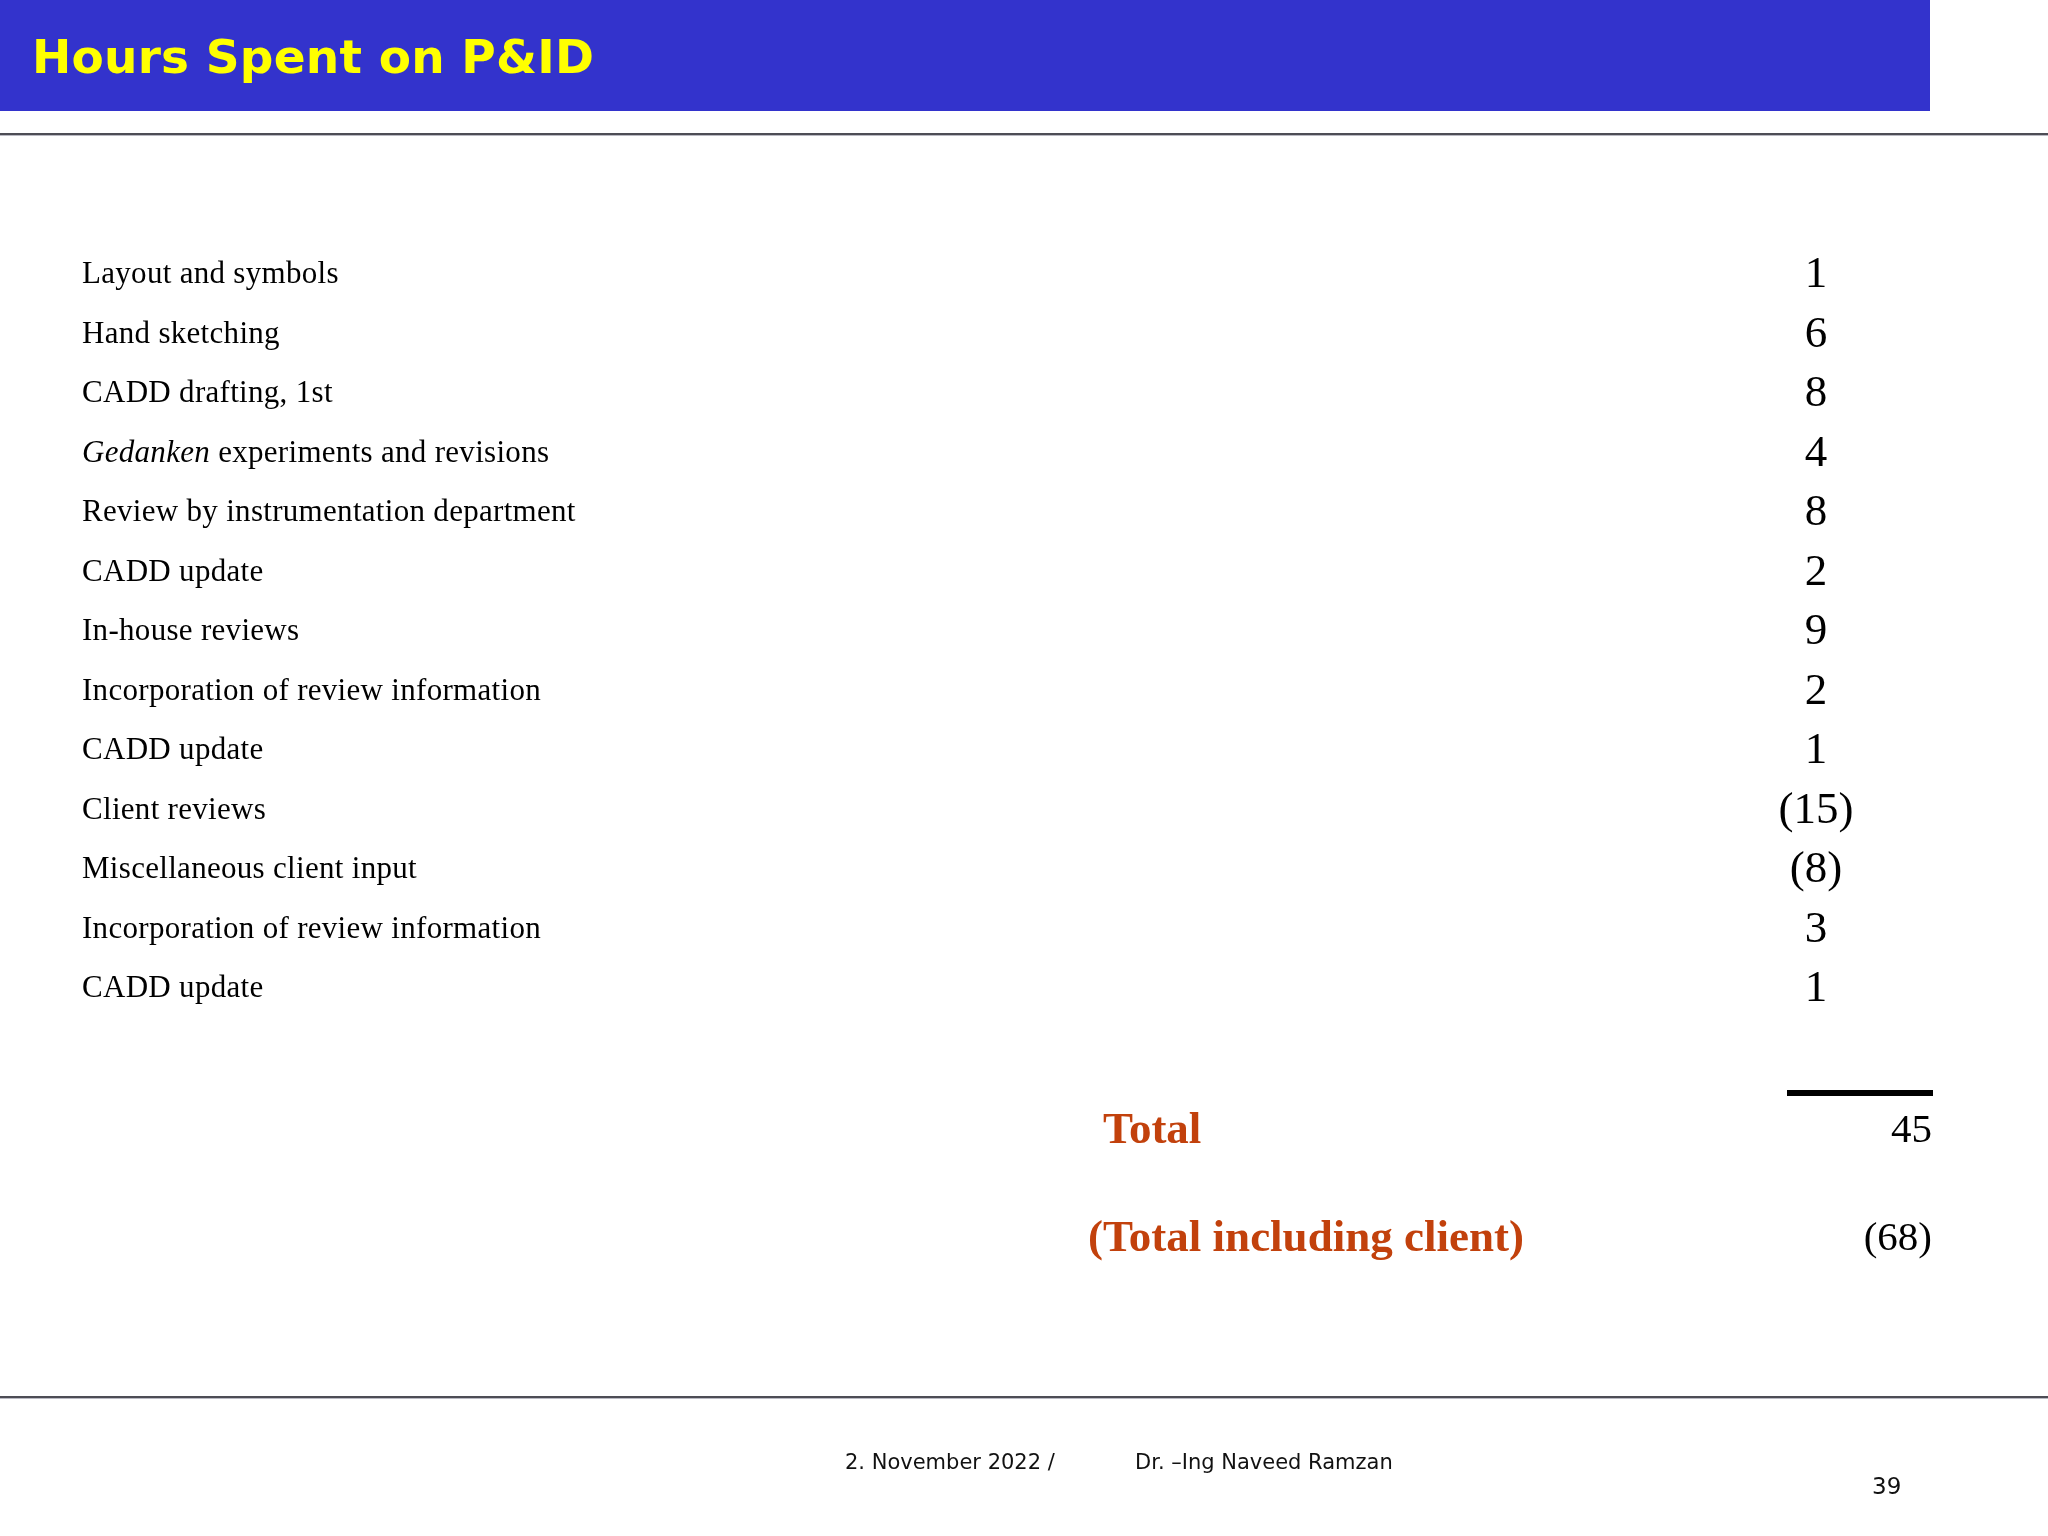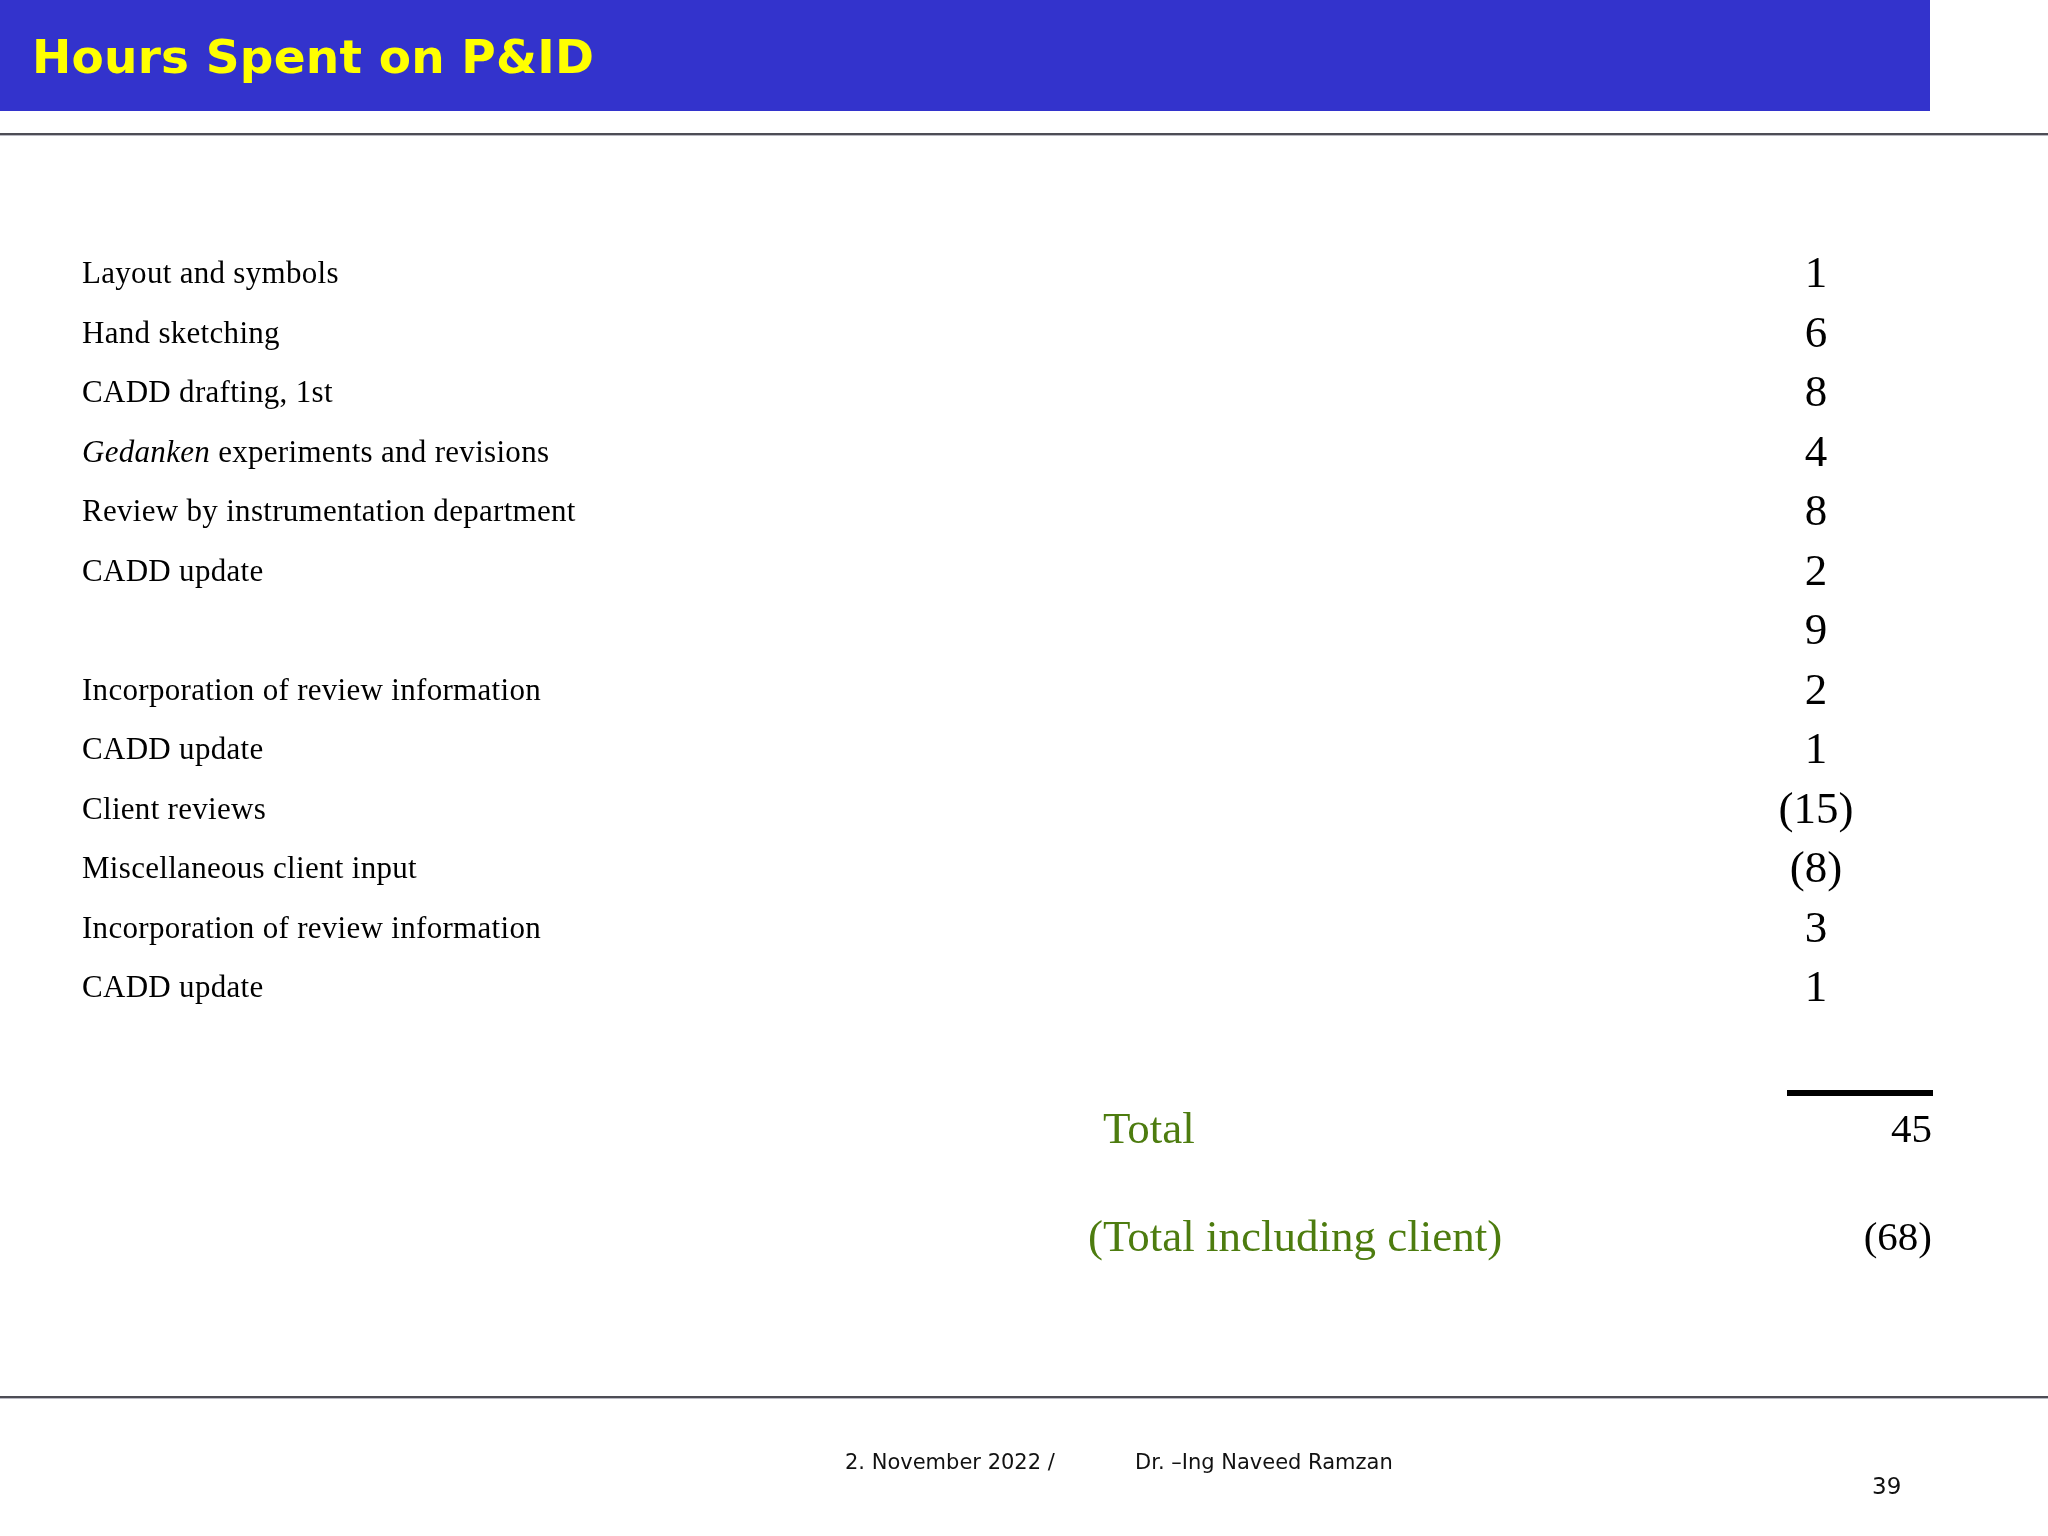--- a/index.html
+++ b/index.html
@@ -106,21 +106,22 @@
   }
   #total-row-1 { top: 1098px; }
   #total-row-2 { top: 1158px; margin-top: 48px; }
   .total-label {
     position: absolute;
     left: 1103px;
     top: 0;
     font-size: 45px;
     line-height: 60px;
     white-space: nowrap;
-    color: #4d7c0f;
+    color: #c2410c;
+    font-weight: bold;
   }
   #total-row-2 .total-label {
     left: 1088px;
   }
   .total-value {
     position: absolute;
     left: 1700px;
     width: 232px;
     top: 0;
     text-align: right;
@@ -199,20 +200,21 @@
       <div class="label"><span>Review by instrumentation department</span></div>
       <div class="value">8</div>
     </div>
 
     <div class="row">
       <div class="label"><span>CADD update</span></div>
       <div class="value">2</div>
     </div>
 
     <div class="row">
+      <div class="label"><span>In-house reviews</span></div>
       <div class="value">9</div>
     </div>
 
     <div class="row">
       <div class="label"><span>Incorporation of review information</span></div>
       <div class="value">2</div>
     </div>
 
     <div class="row">
       <div class="label"><span>CADD update</span></div>

